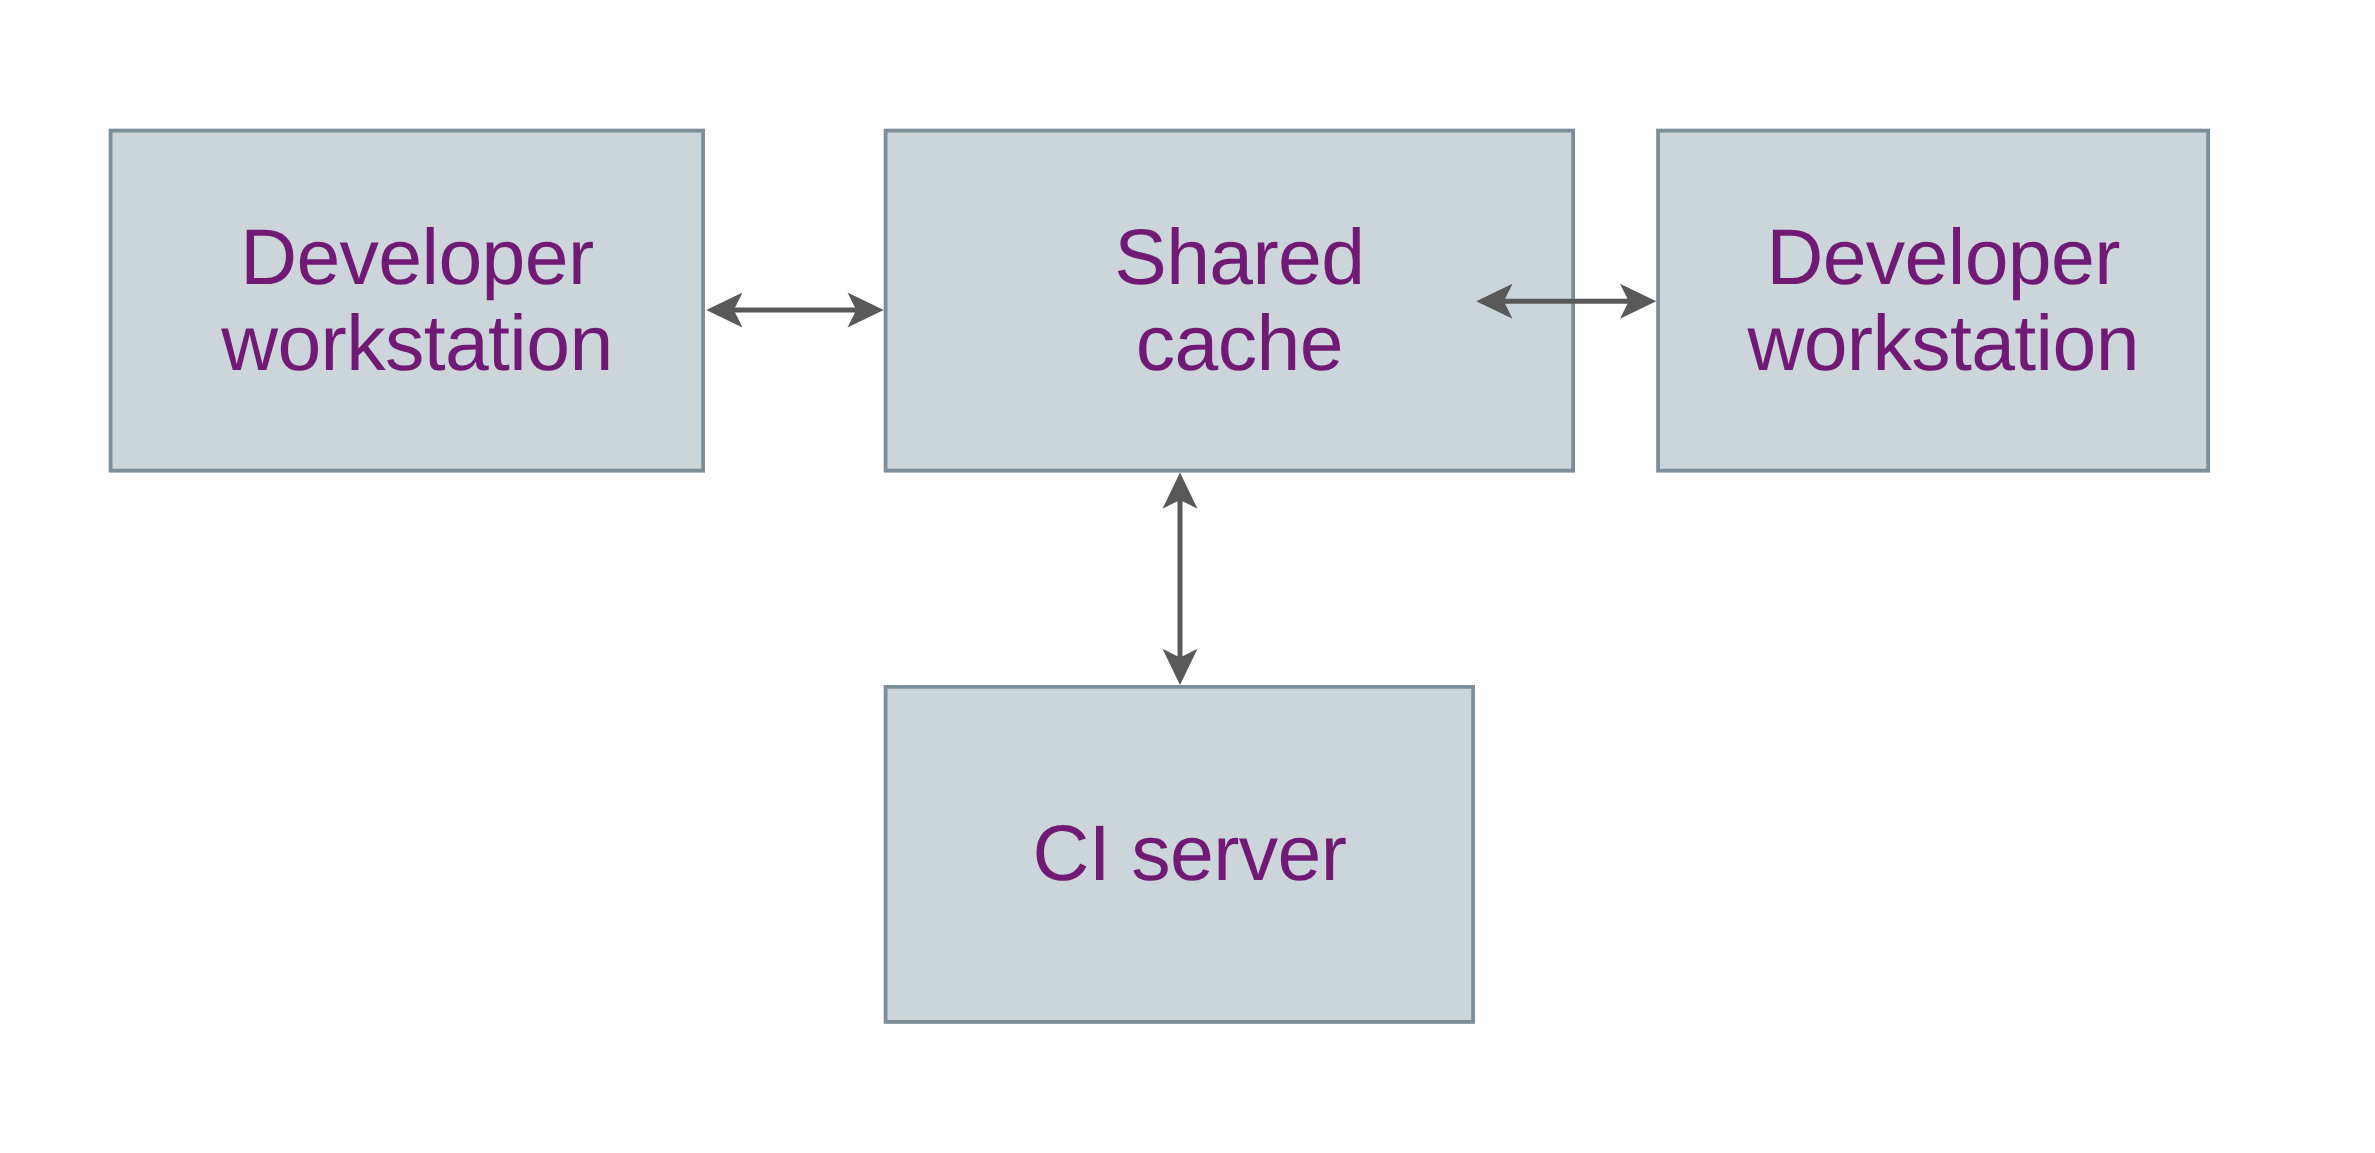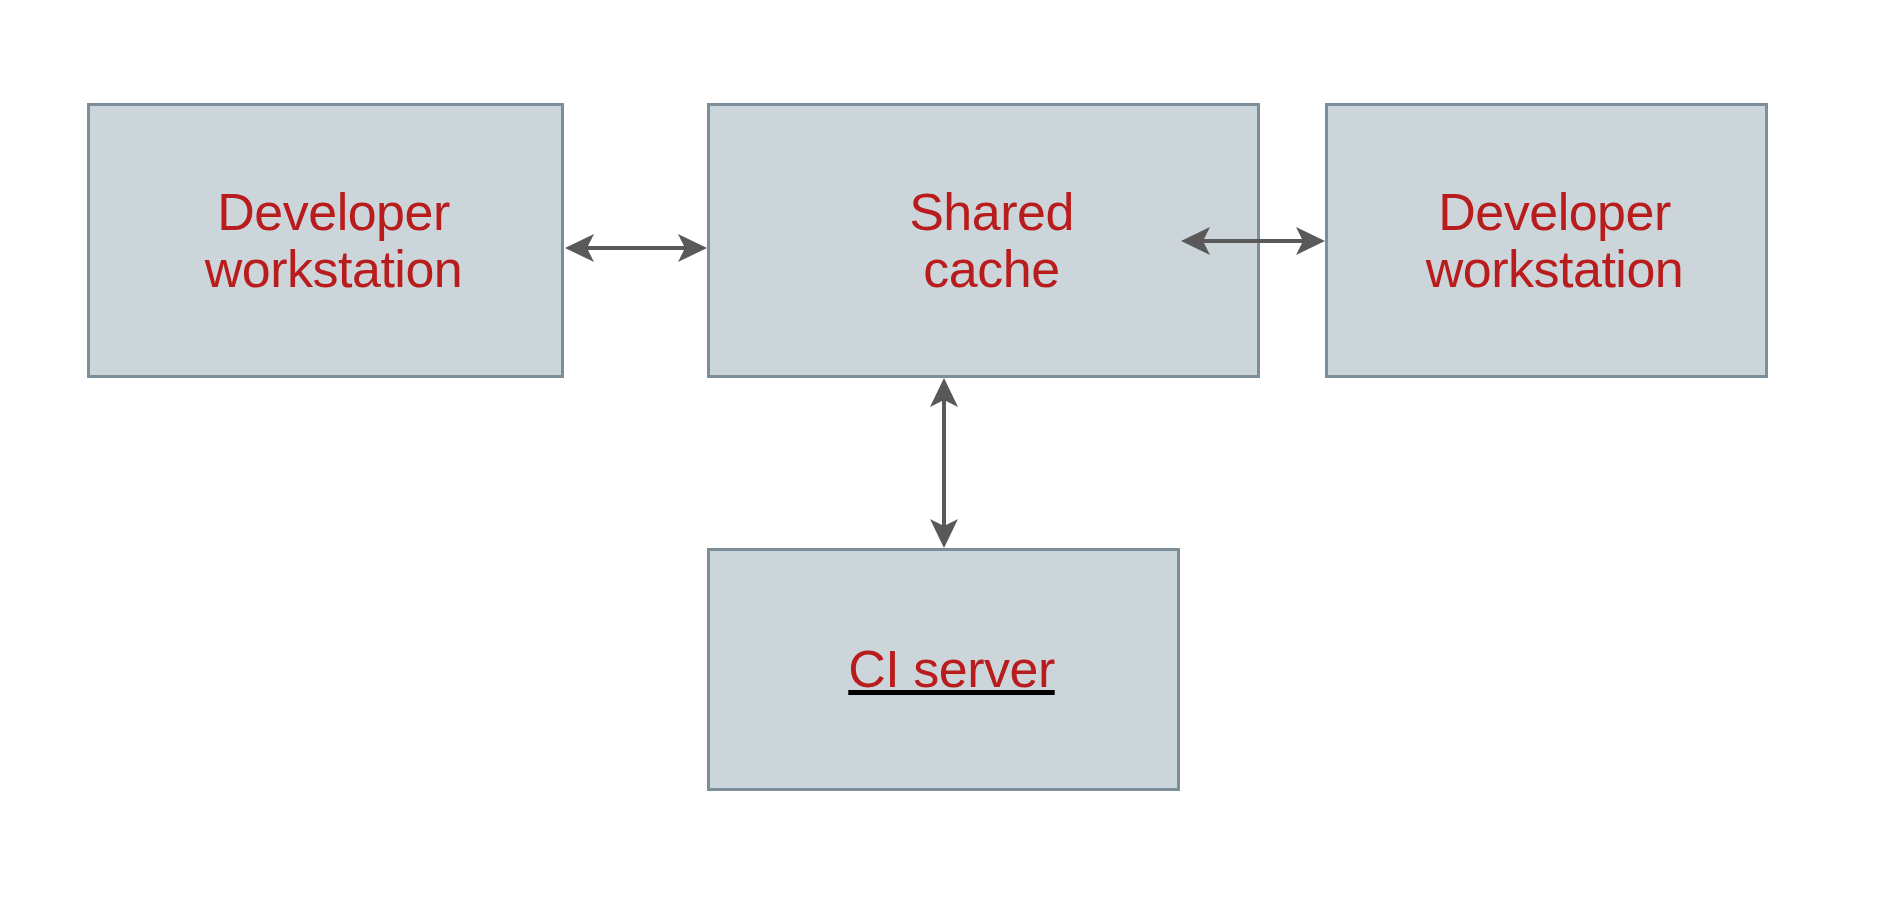--- a/index.html
+++ b/index.html
@@ -22,33 +22,33 @@
     box-sizing: border-box;
     background: #ccd5d9;
     border: 3px solid #7b8e99;
     display: flex;
     align-items: center;
     justify-content: center;
     text-align: center;
   }
   .node-label {
     font-family: "Liberation Sans", sans-serif;
-    font-size: 52px;
+    font-size: 63px;
     line-height: 1.08;
-    color: #b91c1c;
+    color: #701a75;
     font-weight: 400;
     letter-spacing: -0.5px;
     white-space: pre-line;
     padding: 0 6px;
     margin-left: 16px;
   }
   .node-dev-left  { left: 87px;   top: 103px; width: 477px; height: 275px; }
   .node-cache     { left: 707px;  top: 103px; width: 553px; height: 275px; }
   .node-dev-right { left: 1325px; top: 103px; width: 443px; height: 275px; }
-  .node-ci        { left: 707px;  top: 548px; width: 473px; height: 243px; text-decoration: underline; }
+  .node-ci        { left: 707px;  top: 548px; width: 473px; height: 271px; }
 
   .connector {
     position: absolute;
     pointer-events: none;
   }
   .conn-left  { left: 560px;  top: 216px; width: 152px; height: 64px; }
   .conn-right { left: 1176px; top: 209px; width: 154px; height: 64px; }
   .conn-down  { left: 912px;  top: 374px; width: 64px;  height: 178px; }
 </style>
 </head>

